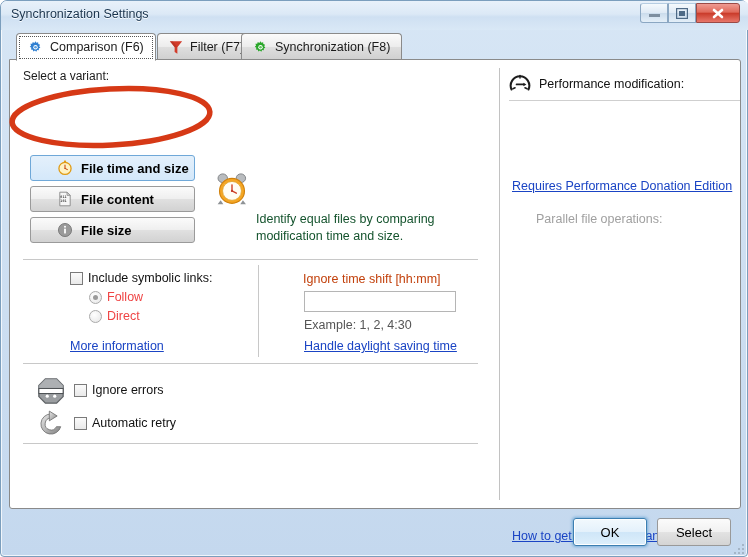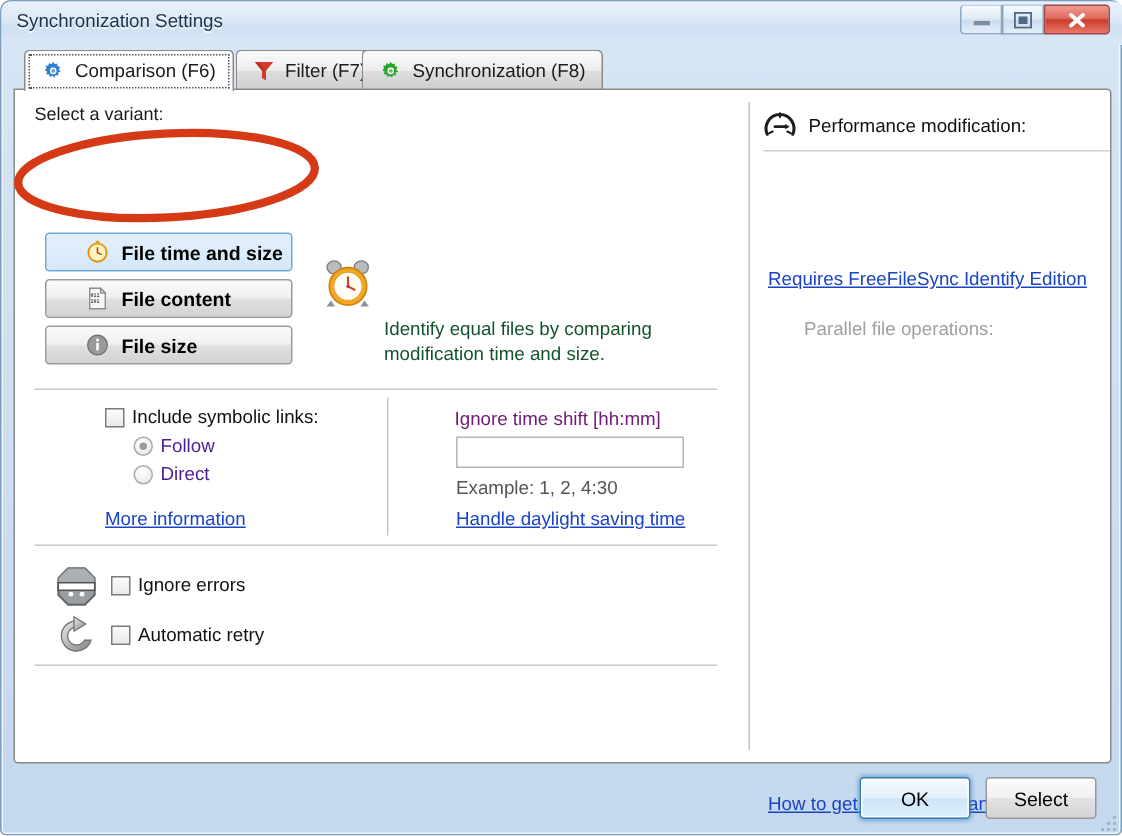--- a/index.html
+++ b/index.html
@@ -219,36 +219,36 @@
     position: relative;
   }
   .radio.checked::after {
     content: "";
     position: absolute;
     left: 3px; top: 3px;
     width: 5px; height: 5px;
     border-radius: 50%;
     background: #9a9a9a;
   }
-  .radio-label { font-size: 12.5px; color: #4c1d95; }
+  .radio-label { font-size: 12.5px; color: #ef4444; }
 
   a.link {
     color: #1a44c4;
     text-decoration: underline;
     font-size: 12.5px;
     cursor: pointer;
   }
   #more-info { position: absolute; left: 60px; top: 279px; }
 
   
   #timeshift-label {
     position: absolute;
     left: 293px; top: 212px;
     font-size: 12.5px;
-    color: #701a75;
+    color: #c2410c;
     font-weight: normal;
     white-space: nowrap;
   }
   #timeshift-input {
     position: absolute;
     left: 294px; top: 231px;
     width: 152px; height: 21px;
     box-sizing: border-box;
     border: 1px solid #b5b5b5;
     background: #fff;
@@ -551,21 +551,21 @@
               <line x1="13" y1="3" x2="13" y2="6" stroke="#1d1d1d" stroke-width="1.7" stroke-linecap="round"></line>
               <line x1="4.6" y1="18.6" x2="7.2" y2="17.4" stroke="#1d1d1d" stroke-width="1.7" stroke-linecap="round"></line>
               <line x1="21.4" y1="18.6" x2="18.8" y2="17.4" stroke="#1d1d1d" stroke-width="1.7" stroke-linecap="round"></line>
               <line x1="9" y1="13.5" x2="17.5" y2="13.5" stroke="#1d1d1d" stroke-width="2.2" stroke-linecap="round"></line>
               <polygon points="17,11.4 20.6,13.5 17,15.6" fill="#1d1d1d"></polygon>
             </svg>
           </span>
           <span id="perf-title">Performance modification:</span>
         </div>
 
-        <a class="link" id="donation-link">Requires FreeFileSync Identify Edition</a>
+        <a class="link" id="donation-link">Requires Performance Donation Edition</a>
         <div id="parallel-label">Parallel file operations:</div>
         <a class="link" id="best-perf-link">How to get best performance?</a>
       </div>
 
     </div>
   </div>
 
   <div id="buttonbar">
     <div class="dlgbtn" id="ok-button">OK</div>
     <div class="dlgbtn" id="cancel-button">Select</div>

